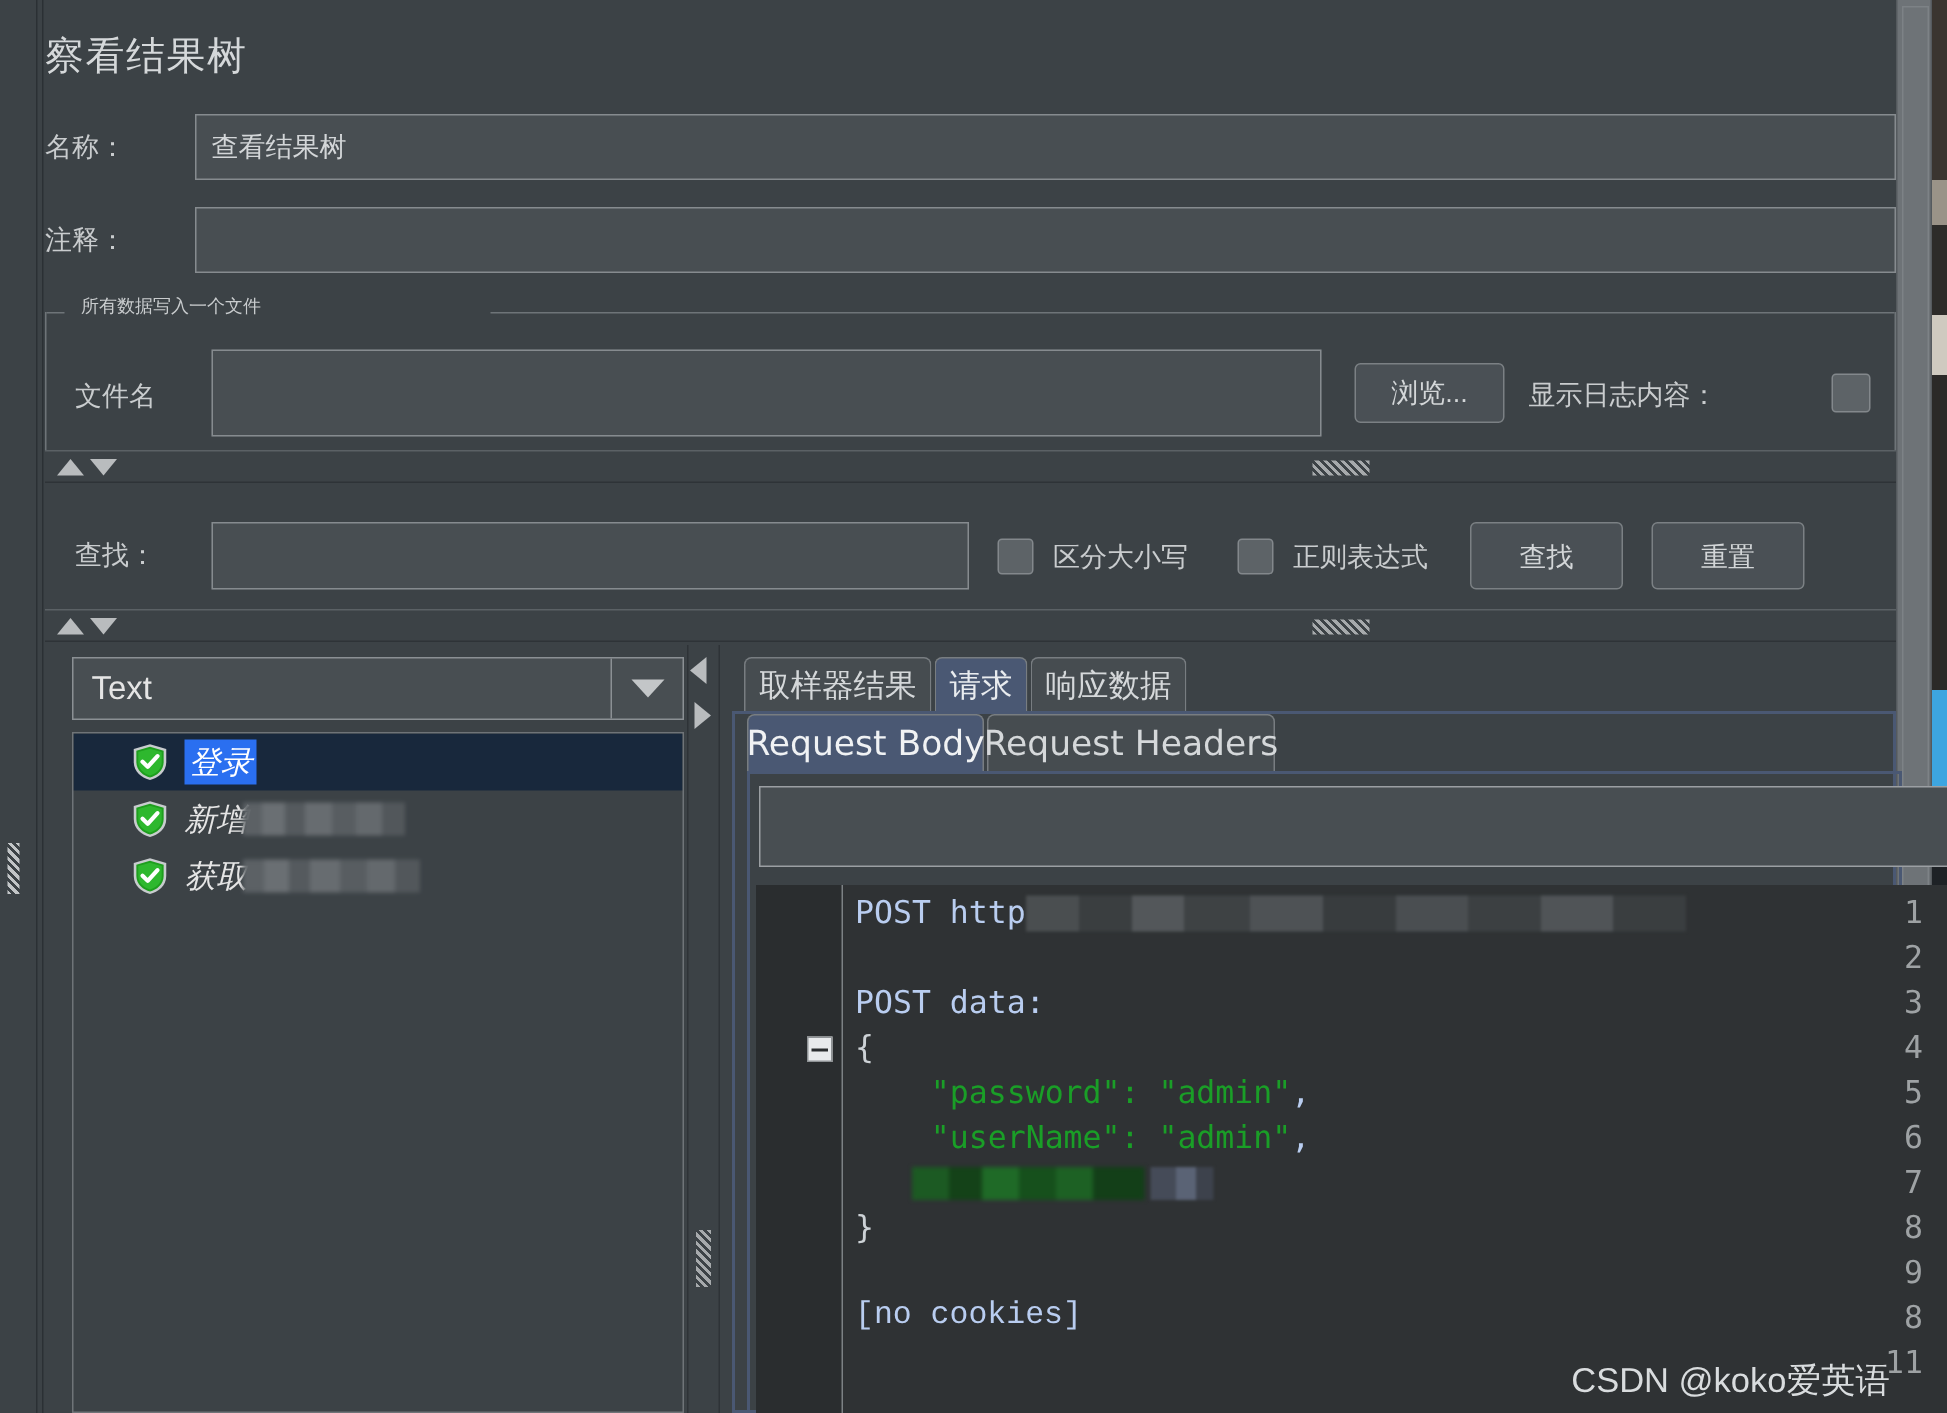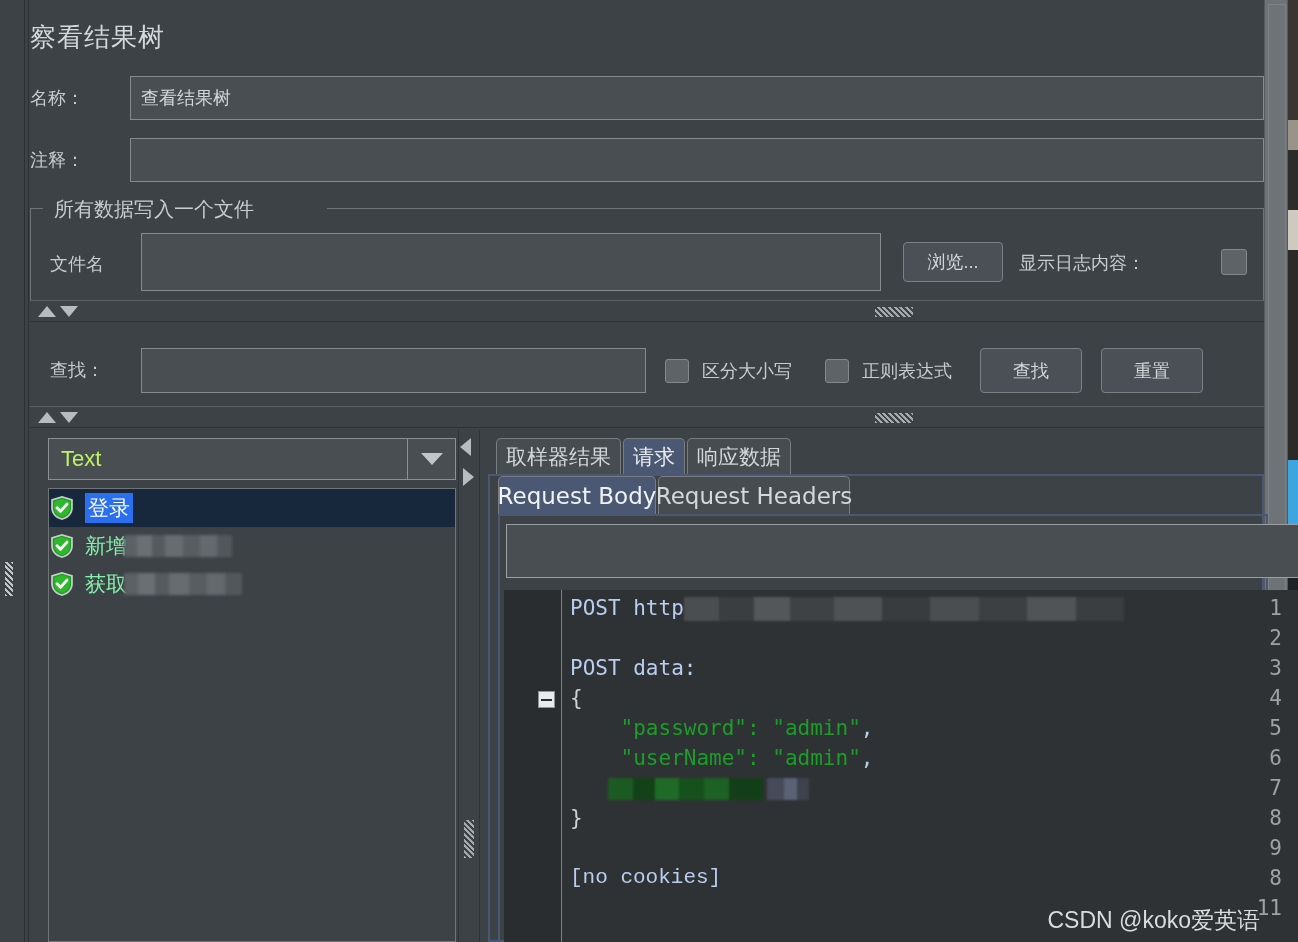--- a/index.html
+++ b/index.html
@@ -66,21 +66,21 @@
     border-top: none;
   }
   .groupbox::before {
     content: ""; position: absolute; top: 0; left: 0; width: 12px; height: 1px; background: #6e7478;
   }
   .groupbox::after {
     content: ""; position: absolute; top: 0; left: 296px; right: 0; height: 1px; background: #6e7478;
   }
   .group-title {
     position: absolute; left: 48px; top: 196px;
-    font-size: 20px; color: #c9ccce; background: #3c4246; padding: 0 6px;
+    font-size: 12px; color: #c9ccce; background: #3c4246; padding: 0 6px;
   }
 
   .btn {
     position: absolute;
     background: #4a5055;
     border: 1px solid #7b8084;
     border-radius: 4px;
     color: #d3d6d8;
     font-size: 18px;
     display: flex; align-items: center; justify-content: center;
@@ -141,45 +141,45 @@
   .dock-line {
     position: absolute; top: 0; height: 942px; width: 1px; background: #2b3034;
   }
 
   
   .combo {
     position: absolute; left: 48px; top: 438px; width: 408px; height: 42px;
     background: #484e52; border: 1px solid #8b9094;
     display: flex; align-items: center;
   }
-  .combo-text { font-size: 22px; color: #bef264; padding-left: 12px; flex: 1; }
+  .combo-text { font-size: 22px; color: #e5e5e5; padding-left: 12px; flex: 1; }
   .combo-arrow-box {
     width: 48px; height: 100%;
     border-left: 1px solid #8b9094;
     display: flex; align-items: center; justify-content: center;
   }
   .arrow-dn {
     width: 0; height: 0;
     border-left: 11px solid transparent; border-right: 11px solid transparent;
     border-top: 12px solid #c3c6c8;
   }
 
   
   .tree {
     position: absolute; left: 48px; top: 488px; width: 408px; height: 454px;
     background: #3c4246; border: 1px solid #6f7478;
     overflow: hidden;
   }
   .tree-row {
     position: relative; height: 38px; display: flex; align-items: center;
-    cursor: pointer;
+    padding-left: 38px; cursor: pointer; font-style: italic;
   }
   .tree-row.selected { background: #18283c; }
   .shield { width: 26px; height: 26px; flex: 0 0 26px; margin-right: 10px; }
-  .tree-label { font-size: 21px; color: #86efac; white-space: nowrap; }
+  .tree-label { font-size: 21px; color: #e5e5e5; white-space: nowrap; }
   .tree-row.selected .tree-label { background: #2a6ff0; color: #ffffff; padding: 1px 3px; }
   .blur {
     display: inline-block; height: 22px; vertical-align: middle;
     margin-left: -3px;
     background:
       linear-gradient(90deg,#5e6367 0 12%, #6d7276 12% 26%, #575c60 26% 38%,
         #6a6f73 38% 55%, #5a5f63 55% 70%, #676c70 70% 86%, #54595d 86% 100%);
     filter: blur(1.5px);
     opacity: .95;
   }

